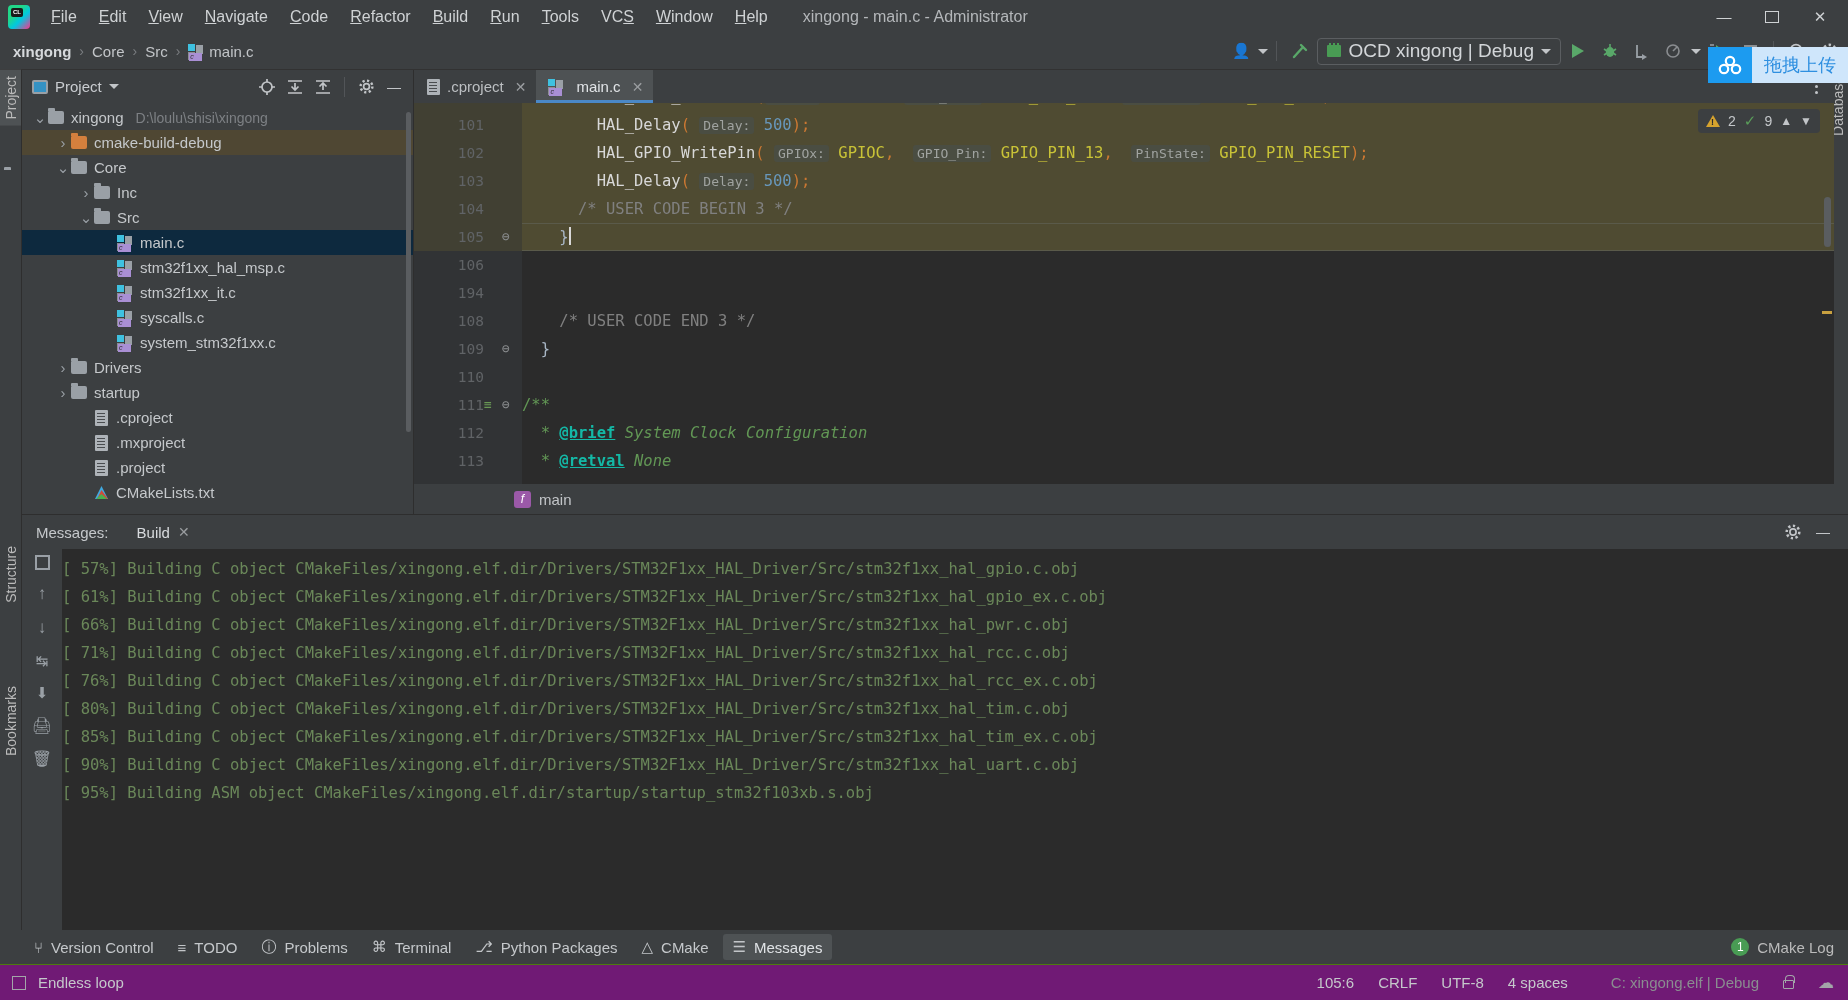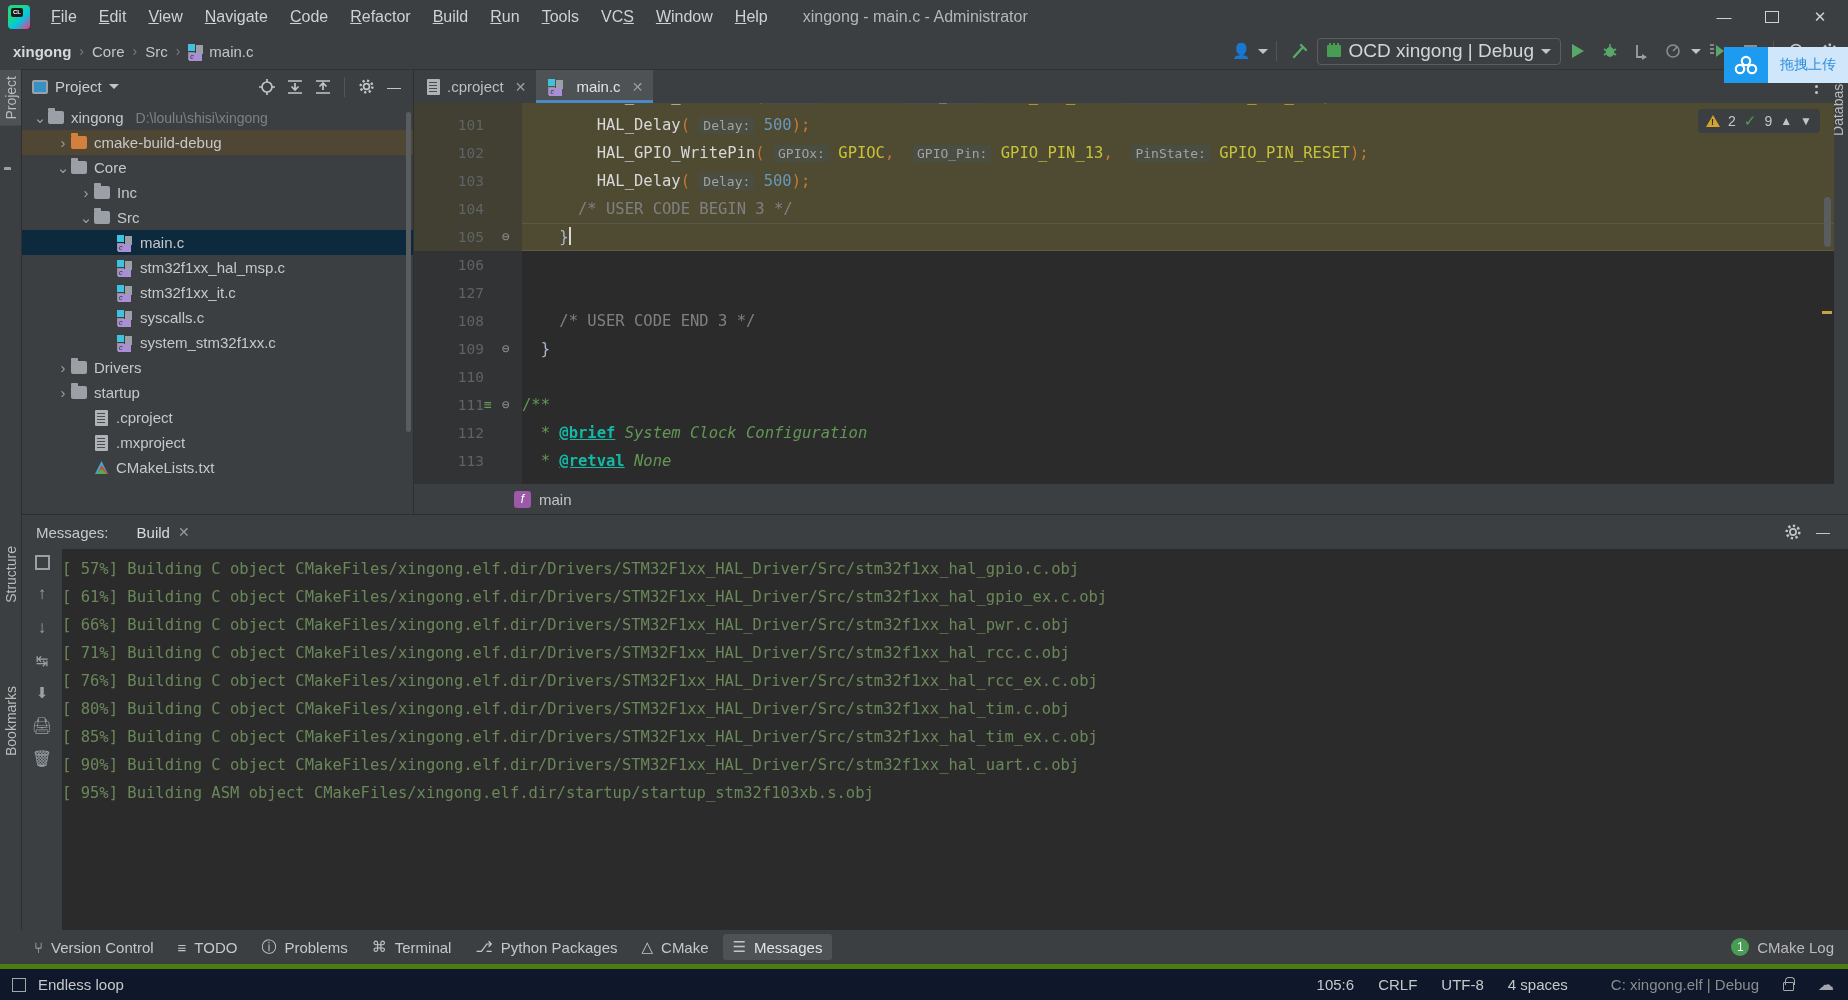--- a/index.html
+++ b/index.html
@@ -61,21 +61,21 @@
   .chip-ic::before{content:"";position:absolute;left:2px;top:-2px;width:2px;height:2px;
     background:#499c54;box-shadow:4px 0 0 #499c54, 8px 0 0 #499c54;}
   .tri-green { width:0;height:0;border-left:12px solid #59a869;border-top:7px solid transparent;border-bottom:7px solid transparent;}
   .caret-dn { width:0;height:0;border-left:5px solid transparent;border-right:5px solid transparent;border-top:5px solid #c2c5c8;}
   .stop-sq { width:13px;height:13px;background:#8c8f91;}
 
   
   .upload-badge{ position:absolute; right:0; top:14px; height:36px; display:flex; align-items:center;
      background:#cfe6fb; border-radius:3px 0 0 3px; z-index:40;}
   .upload-badge .ub-ic{ width:44px; height:36px; background:#1c9bf0; display:flex;align-items:center;justify-content:center;}
-  .upload-badge .ub-tx{ padding:0 12px; color:#2e8fe0; font-size:14px; white-space:nowrap;}
+  .upload-badge .ub-tx{ padding:0 12px; color:#2e8fe0; font-size:18px; white-space:nowrap;}
 
   
   .stripe { position:absolute; left:0; top:70px; width:22px; height:860px; background:#3c3f41;
             border-right:1px solid #2e2e2e; }
   .stripe-lbl { position:absolute; left:-1px; writing-mode:vertical-rl; transform:rotate(180deg);
      font-size:14px; color:#bbbbbb; padding:6px 4px; white-space:nowrap; width:22px; text-align:center;}
   .stripe-lbl.sel { background:#4e5254; }
   .stripe-ic { position:absolute; left:4px; width:14px; height:13px; }
 
   
@@ -168,23 +168,23 @@
   
   .btmbar{ position:absolute; left:0; top:930px; width:1848px; height:34px; background:#3c3f41;
            display:flex; align-items:center; padding-left:24px; gap:4px; font-size:15px;}
   .btm-item{ display:flex;align-items:center;gap:8px;padding:4px 10px;color:#c5c8cb; border-radius:3px;}
   .btm-item.active{ background:#4e5254; color:#e0e3e6;}
   .btm-right{ margin-left:auto; display:flex; align-items:center; gap:8px; padding-right:14px;}
   .evt-badge{ width:18px;height:18px;border-radius:50%;background:#499c54;color:#fff;font-size:12px;
               display:flex;align-items:center;justify-content:center;}
 
   
-  .status{ position:absolute; left:0; top:964px; width:1848px; height:36px; background:#0f172a;
+  .status{ position:absolute; left:0; top:964px; width:1848px; height:36px; background:#701a75;
            display:flex; align-items:center; padding-left:12px; gap:12px; font-size:15px; color:#c5c8cb;
-           border-top:5px solid #4d7c0f;}
+           border-top:1px solid #4d7c0f;}
   .st-right{ margin-left:auto; display:flex; align-items:center; gap:24px; padding-right:14px;}
   .st-dim{ color:#8a8d90;margin-left:19px; }
   .sq-ic{ width:14px;height:14px;border:1.5px solid #a3a6a9; }
   .lock-ic{ width:11px;height:9px;border:1.5px solid #a3a6a9;border-radius:1px; position:relative;margin-top:4px;}
   .lock-ic::before{content:"";position:absolute;left:1px;top:-6px;width:8px;height:7px;border:1.5px solid #a3a6a9;
      border-bottom:none;border-radius:4px 4px 0 0;}
 
   
   .rstripe{ position:absolute; right:0; top:70px; width:22px; height:860px; background:#3c3f41;
             border-left:1px solid #2e2e2e;}
@@ -447,20 +447,25 @@
           <span class="docic"></span>
           <span class="lbl">.cproject</span>
         </div>
         <div class="row" style="padding-left: 56px;">
           <span class="arrow"></span>
           <span class="docic"></span>
           <span class="lbl">.mxproject</span>
         </div>
         <div class="row" style="padding-left: 56px;">
           <span class="arrow"></span>
+          <span class="docic"></span>
+          <span class="lbl">.project</span>
+        </div>
+        <div class="row" style="padding-left: 56px;">
+          <span class="arrow"></span>
           <span class="cmic"><svg width="15" height="15" viewBox="0 0 15 15">
               <path d="M7.5 1 L14 14 L1 14 Z" fill="#3fa9e0"></path>
               <path d="M7.5 5 L14 14 L3 14 Z" fill="#d04a3a"></path>
               <path d="M7.5 9 L13 14 L2 14 Z" fill="#4caf50"></path>
             </svg></span>
           <span class="lbl">CMakeLists.txt</span>
         </div>
       </div>
     <div class="proj-scroll"></div>
   </div>
@@ -495,21 +500,21 @@
       <div class="gutter"></div>
       <div class="marker-col"></div>
       <div class="code-lines" id="code-lines" style="top: -14px;">
           <div class="cline" style="height: 22px; line-height: 14px; overflow: hidden;"><div class="hl-gut" style="height: 22px;"></div><div class="hl-band" style="height: 22px;"></div><span class="txt"><span class="k-plain">        </span><span class="k-fn">HAL_GPIO_WritePin</span><span class="k-punc">(</span><span class="k-hint">GPIOx:</span><span class="k-plain"> </span><span class="k-const">GPIOC</span><span class="k-punc">,</span><span class="k-plain">  </span><span class="k-hint">GPIO_Pin:</span><span class="k-plain"> </span><span class="k-const">GPIO_PIN_13</span><span class="k-punc">,</span><span class="k-plain">  </span><span class="k-hint">PinState:</span><span class="k-plain"> </span><span class="k-const">GPIO_PIN_SET</span><span class="k-punc">);</span></span></div>
           <div class="cline"><div class="hl-gut"></div><div class="hl-band"></div><span class="num">101</span><span class="txt"><span class="k-plain">        </span><span class="k-fn">HAL_Delay</span><span class="k-punc">(</span><span class="k-plain"> </span><span class="k-hint">Delay:</span><span class="k-plain"> </span><span class="k-num">500</span><span class="k-punc">);</span></span></div>
           <div class="cline"><div class="hl-gut"></div><div class="hl-band"></div><span class="num">102</span><span class="txt"><span class="k-plain">        </span><span class="k-fn">HAL_GPIO_WritePin</span><span class="k-punc">(</span><span class="k-plain"> </span><span class="k-hint">GPIOx:</span><span class="k-plain"> </span><span class="k-const">GPIOC</span><span class="k-punc">,</span><span class="k-plain">  </span><span class="k-hint">GPIO_Pin:</span><span class="k-plain"> </span><span class="k-const">GPIO_PIN_13</span><span class="k-punc">,</span><span class="k-plain">  </span><span class="k-hint">PinState:</span><span class="k-plain"> </span><span class="k-const">GPIO_PIN_RESET</span><span class="k-punc">);</span></span></div>
           <div class="cline"><div class="hl-gut"></div><div class="hl-band"></div><span class="num">103</span><span class="txt"><span class="k-plain">        </span><span class="k-fn">HAL_Delay</span><span class="k-punc">(</span><span class="k-plain"> </span><span class="k-hint">Delay:</span><span class="k-plain"> </span><span class="k-num">500</span><span class="k-punc">);</span></span></div>
           <div class="cline"><div class="hl-gut"></div><div class="hl-band"></div><span class="num">104</span><span class="txt"><span class="k-cmt">      /* USER CODE BEGIN 3 */</span></span></div>
           <div class="cline"><div class="hl-gut"></div><div class="hl-band"></div><div class="caret-ln"></div><span class="num">105</span><span class="fold">⊖</span><span class="txt"><span class="k-plain">    }</span><span style="display: inline-block; width: 2px; height: 18px; background: rgb(216, 216, 216); vertical-align: -3px;"></span></span></div>
           <div class="cline"><span class="num">106</span><span class="txt"></span></div>
-          <div class="cline"><span class="num">127</span><span class="txt"></span></div>
+          <div class="cline"><span class="num">194</span><span class="txt"></span></div>
           <div class="cline"><span class="num">108</span><span class="txt"><span class="k-cmt">    /* USER CODE END 3 */</span></span></div>
           <div class="cline"><span class="num">109</span><span class="fold">⊖</span><span class="txt"><span class="k-plain">  }</span></span></div>
           <div class="cline"><span class="num">110</span><span class="txt"></span></div>
           <div class="cline"><span class="num">111</span><span class="fold">⊖</span><span class="fold" style="left: 70px; color: rgb(106, 153, 85);">≡</span><span class="txt"><span class="k-doc">/**</span></span></div>
           <div class="cline"><span class="num">112</span><span class="txt"><span class="k-doc">  * </span><span class="k-tag">@brief</span><span class="k-docp"> System Clock Configuration</span></span></div>
           <div class="cline"><span class="num">113</span><span class="txt"><span class="k-doc">  * </span><span class="k-tag">@retval</span><span class="k-docp"> None</span></span></div>
         </div>
 
       <div class="insp">
         <span class="warn-tri"></span>

